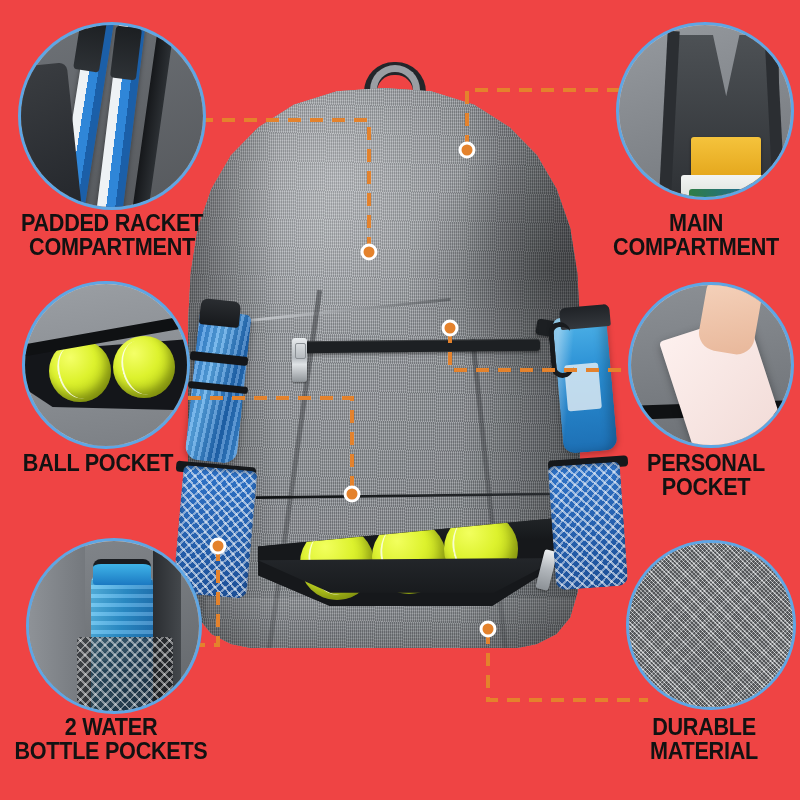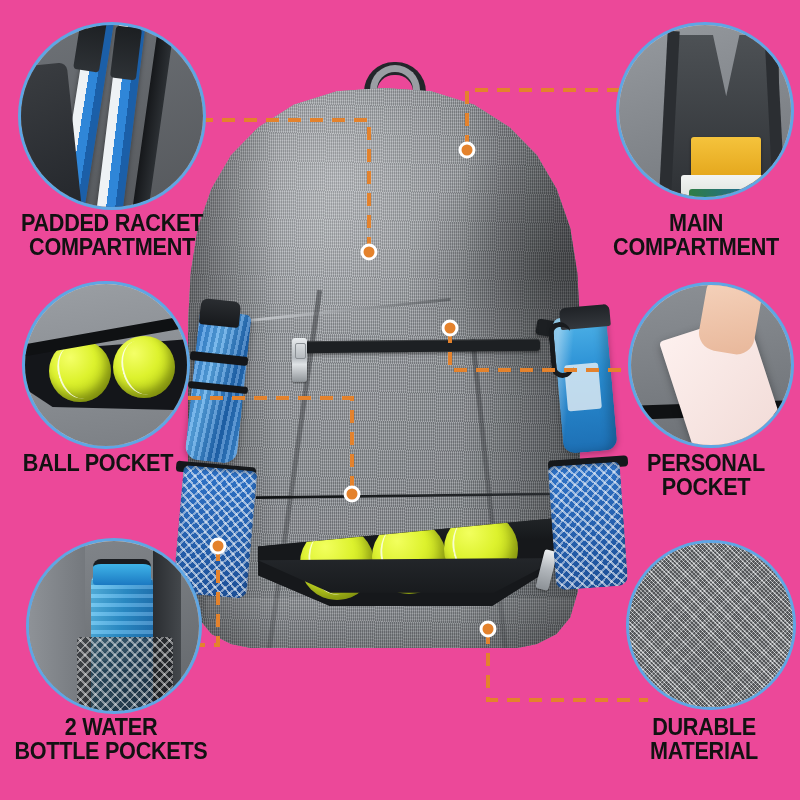--- a/index.html
+++ b/index.html
@@ -6,21 +6,21 @@
   * { margin:0; padding:0; box-sizing:border-box; }
   html, body {
     width:800px; height:800px;
     background:#ffffff;
     font-family:"Liberation Sans", sans-serif;
     overflow:hidden;
   }
   #stage {
     position:relative;
     width:800px; height:800px;
-    background:#ec4899;
+    background:#ef4444;
   }
 
   
   .callout { position:absolute; }
   .bubble {
     position:absolute;
     border-radius:50%;
     border:3px solid var(--ring, #5FA6E4);
     overflow:hidden;
     background:#cfd3d6;

